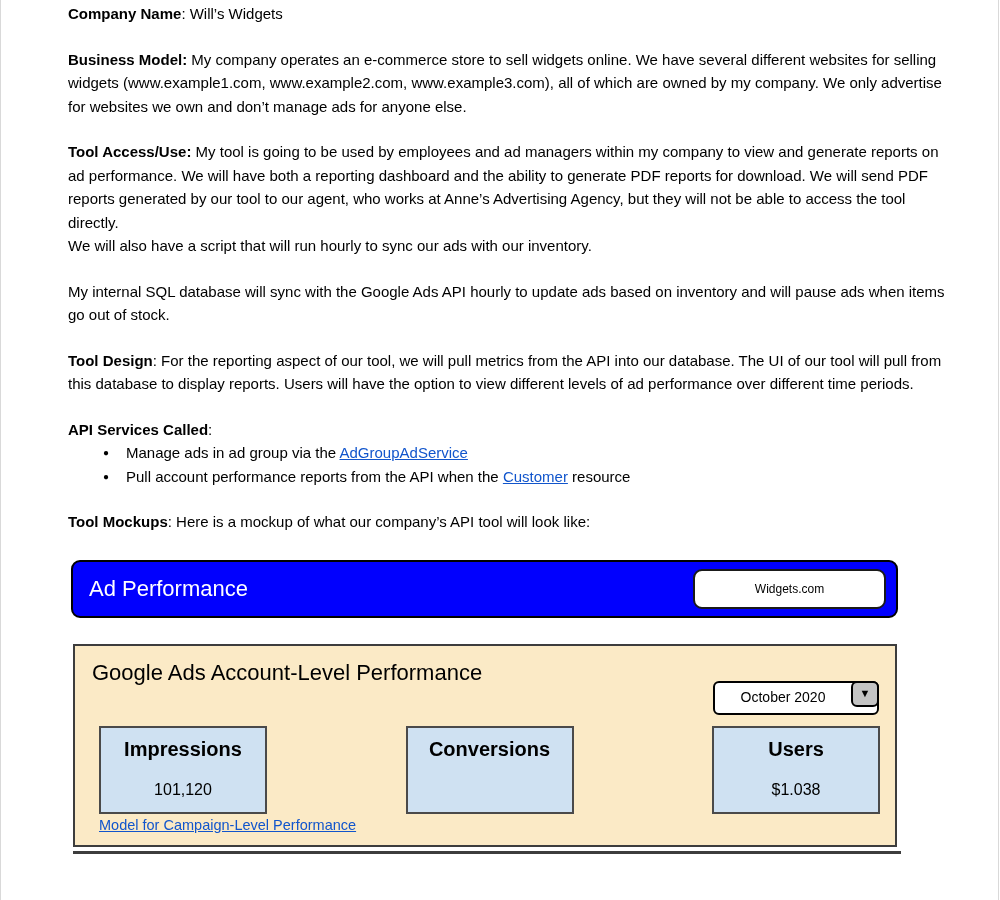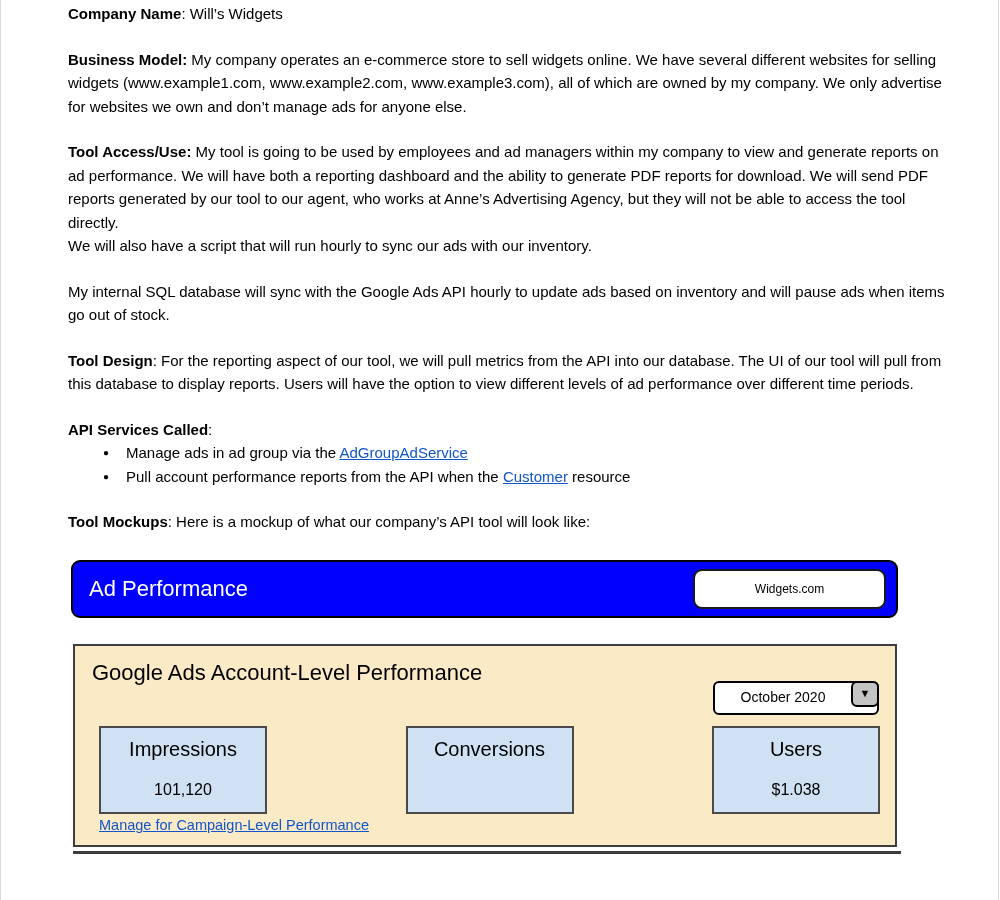--- a/index.html
+++ b/index.html
@@ -87,21 +87,21 @@
   .cards {
     position: absolute; left: 24px; right: 15px; top: 80px;
     display: flex; justify-content: space-between;
   }
   .card {
     width: 168px; height: 88px;
     background: var(--card-bg);
     border: 2px solid #4a4a4a;
     text-align: center;
   }
-  .card-label { font-size: 20px; font-weight: normal; margin-top: 10px; }
+  .card-label { font-size: 20px; font-weight: bold; margin-top: 10px; }
   .card-value { font-size: 16px; margin-top: 17px; }
   .campaign-link {
     position: absolute; left: 24px; bottom: 7px;
     font-size: 14.5px;
   }
   .next-border { margin: 4px 0 0 5px; width: 828px; height: 3px; background: var(--mock-border); }
 </style>
 </head>
 <body>
 
@@ -160,19 +160,19 @@
         </div>
         <div class="card">
           <div class="card-label">Conversions</div>
         </div>
         <div class="card">
           <div class="card-label">Users</div>
           <div class="card-value">$1.038</div>
         </div>
       </div>
 
-      <a class="doclink campaign-link">Manage for Campaign-Level Performance</a>
+      <a class="doclink campaign-link">Model for Campaign-Level Performance</a>
     </div>
 
     <div class="next-border"></div>
 
   </div>
 </div>
 
 </body></html>

